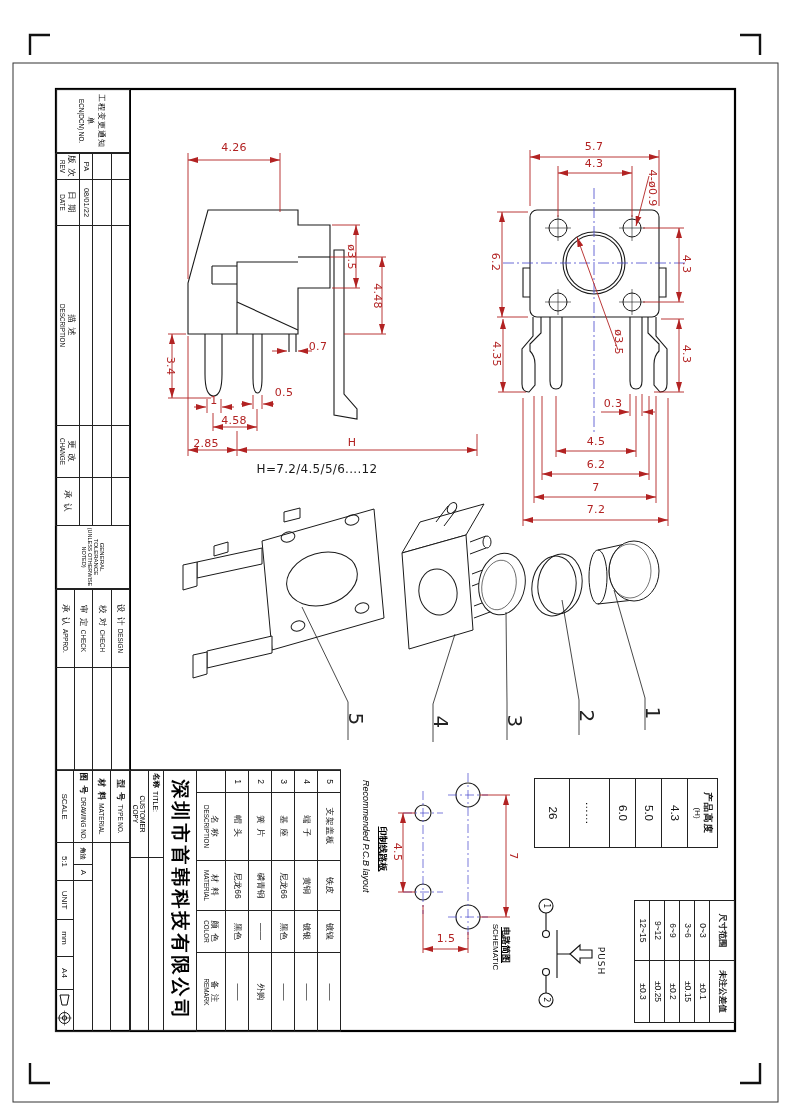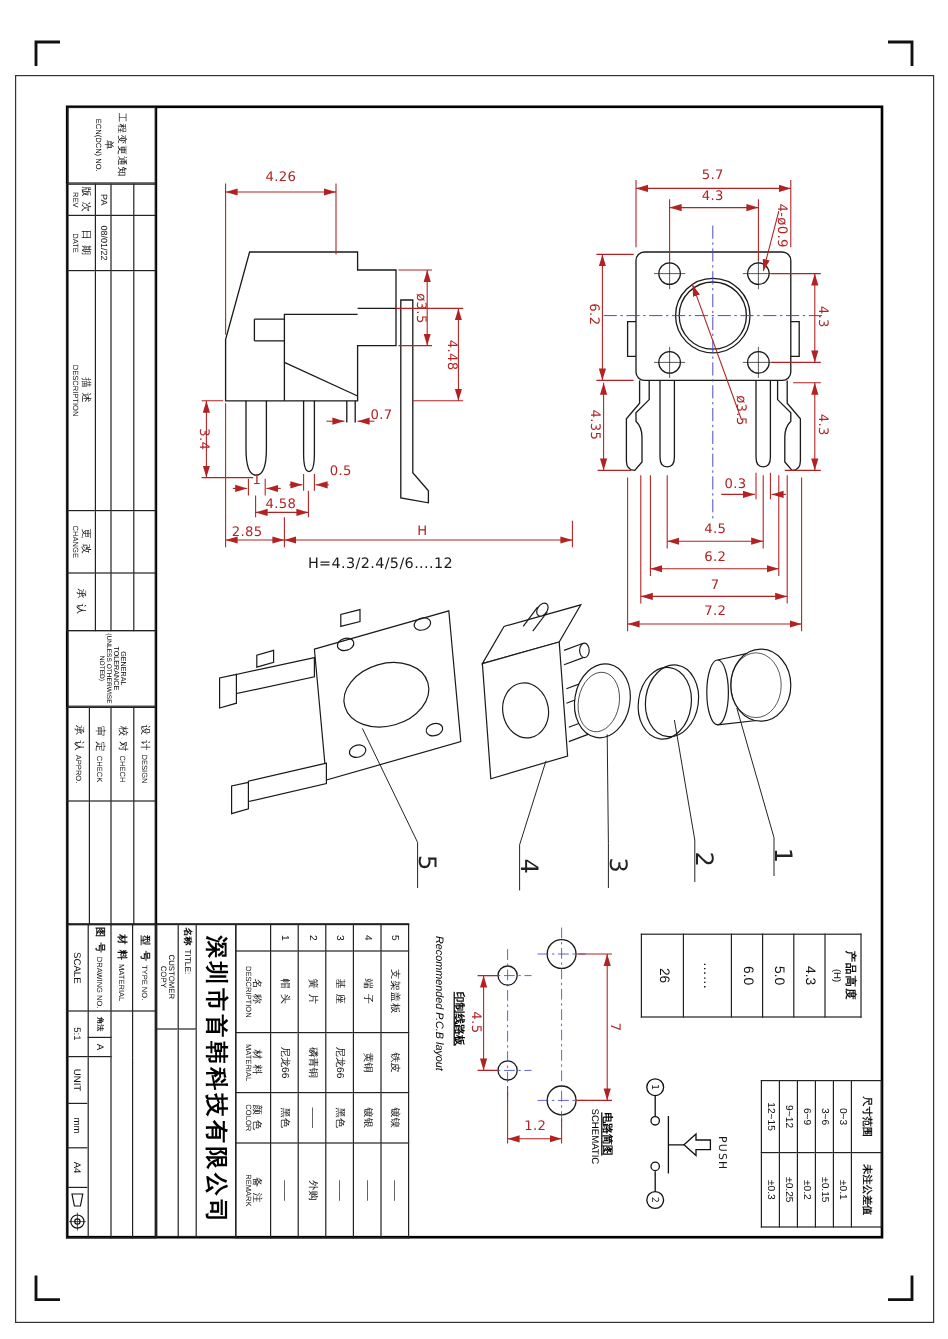--- a/index.html
+++ b/index.html
@@ -506,39 +506,39 @@
 <div class="anno" style="left:234px;top:147px">4.26</div>
 <div class="anno r" style="left:351px;top:257px">ø3.5</div>
 <div class="anno r" style="left:377px;top:296px">4.48</div>
 <div class="anno" style="left:318px;top:346px">0.7</div>
 <div class="anno r" style="left:170px;top:366px">3.4</div>
 <div class="anno" style="left:214px;top:400px">1</div>
 <div class="anno" style="left:284px;top:392px">0.5</div>
 <div class="anno" style="left:234px;top:420px">4.58</div>
 <div class="anno" style="left:206px;top:443px">2.85</div>
 <div class="anno" style="left:352px;top:442px">H</div>
-<div class="anno blk" style="left:317px;top:469px;font-size:12px">H=4.3/2.4/5/6....12</div>
+<div class="anno blk" style="left:317px;top:469px;font-size:12px">H=7.2/4.5/5/6....12</div>
 
 <div class="anno" style="left:594px;top:146px">5.7</div>
 <div class="anno" style="left:594px;top:163px">4.3</div>
 <div class="anno r" style="left:652px;top:188px">4-ø0.9</div>
 <div class="anno r" style="left:495px;top:262px">6.2</div>
 <div class="anno r" style="left:686px;top:264px">4.3</div>
 <div class="anno r" style="left:618px;top:342px">ø3.5</div>
 <div class="anno r" style="left:496px;top:354px">4.35</div>
 <div class="anno r" style="left:686px;top:354px">4.3</div>
 <div class="anno" style="left:613px;top:403px">0.3</div>
 <div class="anno" style="left:596px;top:441px">4.5</div>
 <div class="anno" style="left:596px;top:464px">6.2</div>
 <div class="anno" style="left:596px;top:487px">7</div>
 <div class="anno" style="left:596px;top:509px">7.2</div>
 
 <div class="anno r" style="left:397px;top:852px">4.5</div>
 <div class="anno r" style="left:513px;top:856px">7</div>
-<div class="anno" style="left:446px;top:938px">1.2</div>
+<div class="anno" style="left:446px;top:938px">1.5</div>
 
 <div class="anno r pn" style="left:356px;top:719px">5</div>
 <div class="anno r pn" style="left:441px;top:722px">4</div>
 <div class="anno r pn" style="left:515px;top:721px">3</div>
 <div class="anno r pn" style="left:587px;top:716px">2</div>
 <div class="anno r pn" style="left:653px;top:713px">1</div>
 
 <div class="anno r blk sm" style="left:546px;top:906px">1</div>
 <div class="anno r blk sm" style="left:546px;top:1000px">2</div>
 <div class="anno r blk md" style="left:601px;top:961px">PUSH</div>

